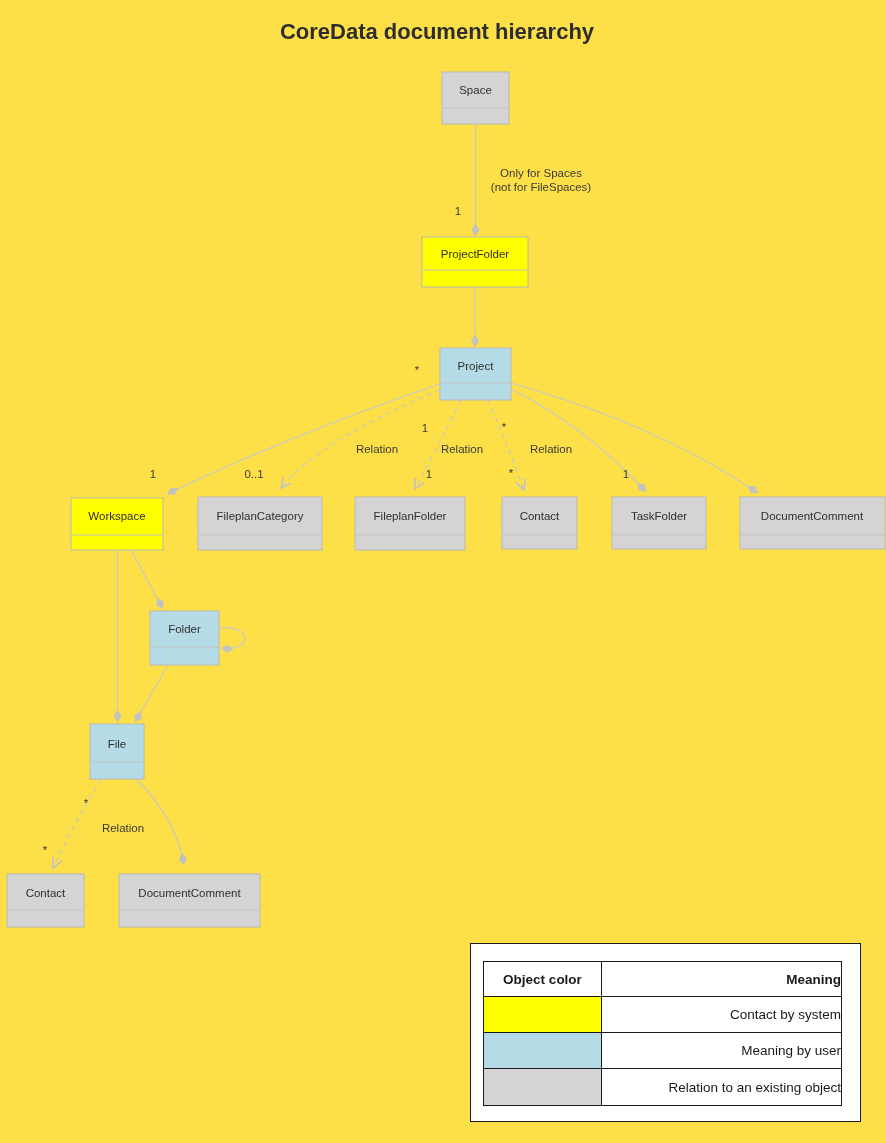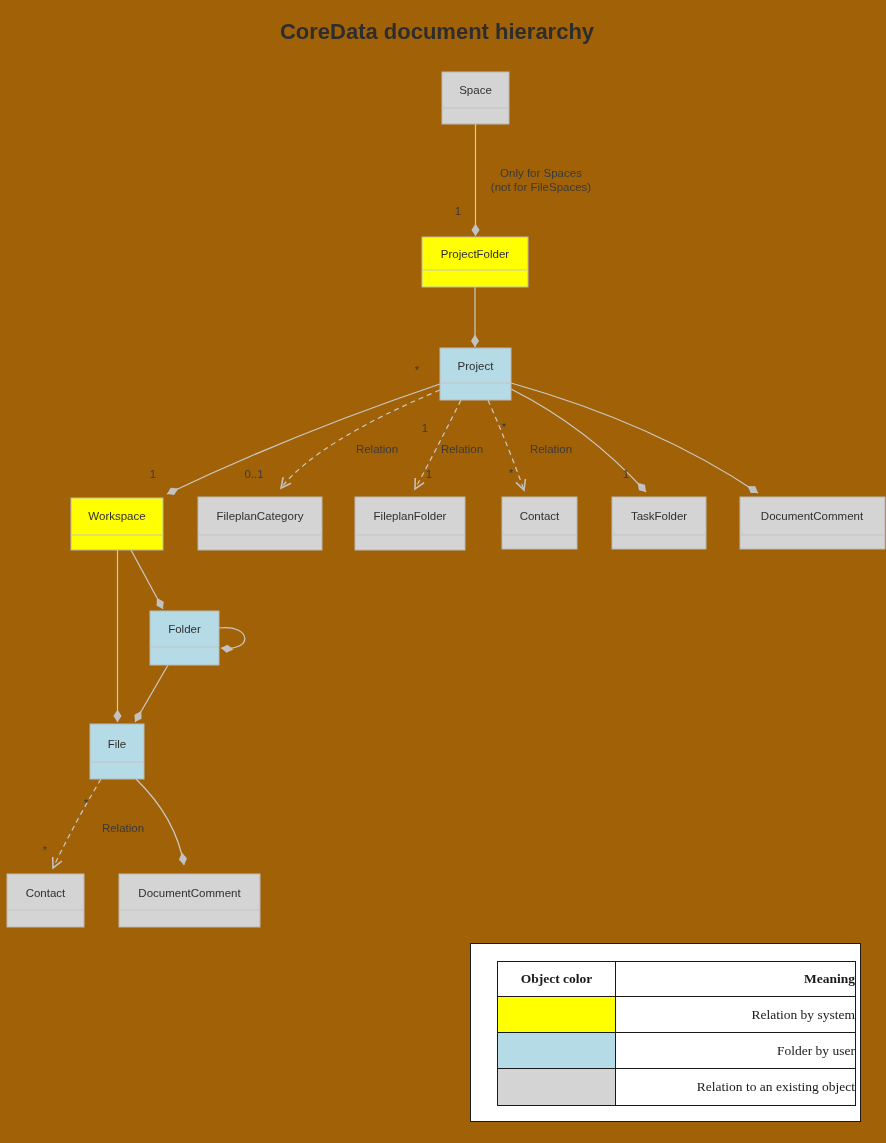--- a/index.html
+++ b/index.html
@@ -1,30 +1,30 @@
 <!DOCTYPE html>
 <html><head>
 <meta charset="utf-8">
 <style>
   html,body{margin:0;padding:0;background:#ffffff;}
-  .stage{position:relative;width:886px;height:1143px;background:#a16207;overflow:hidden;
+  .stage{position:relative;width:886px;height:1143px;background:#fde047;overflow:hidden;
          font-family:"Liberation Sans",sans-serif;}
   svg{position:absolute;left:0;top:0;}
   svg text{font-family:"Liberation Sans",sans-serif;fill:#333333;}
   .title-text{font-size:22px;font-weight:bold;fill:#2d2d2d;}
   .node-label{font-size:11.5px;fill:#2f2f2f;}
   .edge-label{font-size:11.5px;fill:#3a3a3a;}
   .box{stroke:#b9b9b9;stroke-width:1;}
   .divider{stroke:#c3c3c3;stroke-width:1;}
   .edge{fill:none;stroke:#c9c9c9;stroke-width:1.2;}
   .edge.dashed{stroke-dasharray:5 4;}
   
   .legend{position:absolute;left:470px;top:943px;width:391px;height:179px;
           border:1px solid #1a1a1a;background:#ffffff;box-sizing:border-box;}
-  .legend table{position:absolute;left:26px;top:17px;border-collapse:collapse;table-layout:fixed;font-family:Liberation Serif, serif;}
+  .legend table{position:absolute;left:12px;top:17px;border-collapse:collapse;table-layout:fixed;}
   .legend th,.legend td{border:1px solid #1a1a1a;font-size:13.5px;color:#1a1a1a;
           box-sizing:border-box;padding:0;}
   .legend th{font-weight:bold;height:35px;}
   .legend .c1{width:118px;}
   .legend .c2{width:240px;text-align:right;padding-left:13px;}
   .legend tr.lrow{height:36px;}
   .legend th.c1{text-align:center;}
 </style>
 </head>
 <body>
@@ -156,25 +156,25 @@
 
   <div class="legend">
     <table>
       <tbody>
           <tr>
         <th class="c1">Object color</th>
         <th class="c2">Meaning</th>
       </tr>
       <tr class="lrow">
         <td class="c1" style="background: rgb(255, 255, 0);"></td>
-        <td class="c2">Relation by system</td>
+        <td class="c2">Contact by system</td>
       </tr>
       <tr class="lrow">
         <td class="c1" style="background: rgb(181, 219, 231);"></td>
-        <td class="c2">Folder by user</td>
+        <td class="c2">Meaning by user</td>
       </tr>
       <tr class="lrow" style="height:37px">
         <td class="c1" style="background: rgb(212, 212, 212);"></td>
         <td class="c2">Relation to an existing object</td>
       </tr>
     </tbody>
       </table>
   </div>
 </div>
 

